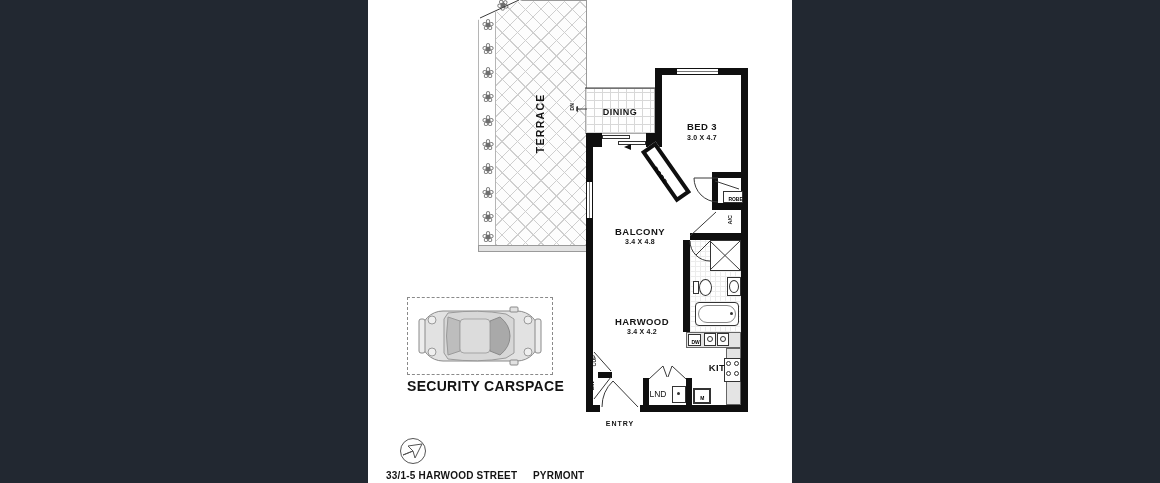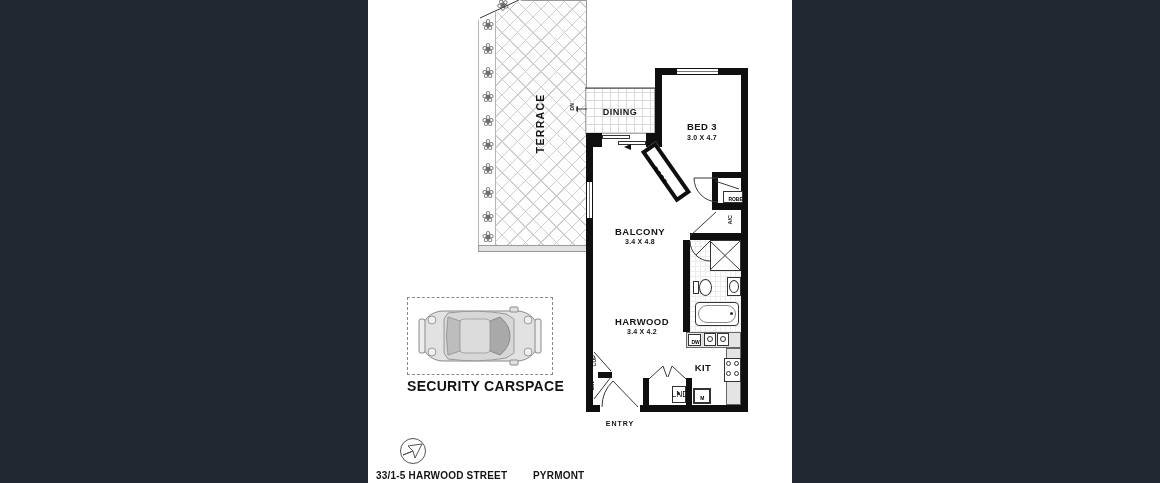--- a/index.html
+++ b/index.html
@@ -30,21 +30,21 @@
   .counter { background:#e4e4e4; border:1px solid #666; z-index:2; }
   .fixture { position:absolute; background:#fff; border:1px solid #333; z-index:4; }
   .window-h { position:absolute; z-index:4;
     background:linear-gradient(to bottom,#111 0,#111 1px,#fff 1px,#fff 3px,#777 3px,#777 4px,#fff 4px,#fff 6px,#111 6px,#111 7px); }
   .window-v { position:absolute; z-index:4;
     background:linear-gradient(to right,#111 0,#111 1px,#fff 1px,#fff 3px,#777 3px,#777 4px,#fff 4px,#fff 6px,#111 6px,#111 7px); }
 
   .lbl { position:absolute; font-weight:700; color:#141414; text-align:center; line-height:1.2; z-index:6; white-space:nowrap; }
   .room { font-size:9.5px; letter-spacing:0.4px; }
   .dims { font-size:7px; font-weight:600; letter-spacing:0.2px; }
-  .tiny { font-size:8px; font-weight:400;margin-left:22px; }
+  .tiny { font-size:8px; font-weight:400; }
   .micro { display:inline-block; font-size:8px; font-weight:700; transform:scale(0.62); transform-origin:center; }
   .vrot { transform:rotate(-90deg); transform-origin:center; }
 
   .plant { position:absolute; width:18px; height:18px; font-size:15px; line-height:18px; text-align:center;
            color:#6f6f6f; z-index:2; font-family:"DejaVu Sans",sans-serif; }
   svg.overlay { position:absolute; left:0; top:0; z-index:5; pointer-events:none; }
   .slide { position:absolute; background:#fff; border:1px solid #333; height:4px; z-index:4; }
   .dashedbox { position:absolute; border:1px dashed #8a8a8a; z-index:2; }
 </style>
 </head>
@@ -133,21 +133,21 @@
     <div class="fixture" style="left:336px;top:333px;width:12px;height:13px;"></div>
     <div class="abs" style="left:339px;top:336px;width:6px;height:6px;border:1px solid #333;border-radius:50%;z-index:5;"></div>
     <div class="fixture" style="left:349px;top:333px;width:12px;height:13px;"></div>
     <div class="abs" style="left:352px;top:336px;width:6px;height:6px;border:1px solid #333;border-radius:50%;z-index:5;"></div>
     <div class="abs counter" style="left:358px;top:348px;width:15px;height:57px;"></div>
     <div class="fixture" style="left:356px;top:358px;width:17px;height:24px;"></div>
     <div class="abs" style="left:358px;top:361px;width:5px;height:5px;border:1px solid #333;border-radius:50%;z-index:5;"></div>
     <div class="abs" style="left:366px;top:361px;width:5px;height:5px;border:1px solid #333;border-radius:50%;z-index:5;"></div>
     <div class="abs" style="left:358px;top:371px;width:5px;height:5px;border:1px solid #333;border-radius:50%;z-index:5;"></div>
     <div class="abs" style="left:366px;top:371px;width:5px;height:5px;border:1px solid #333;border-radius:50%;z-index:5;"></div>
-    <div class="lbl room" style="left:315px;top:362px;width:40px;">KIT</div>
+    <div class="lbl room" style="left:329px;top:362px;width:40px;">KIT</div>
     <div class="fixture" style="left:325px;top:388px;width:18px;height:16px;border-width:2px;text-align:center;line-height:12px;">
       <span class="micro">M</span>
     </div>
 
     <div class="lbl tiny" style="left:278px;top:389px;width:24px;font-size:8.5px;">LND</div>
     <div class="fixture" style="left:304px;top:386px;width:14px;height:17px;"></div>
     <div class="abs" style="left:309px;top:392px;width:3px;height:3px;background:#333;border-radius:50%;z-index:5;"></div>
 
     <div class="lbl vrot" style="left:218px;top:356px;width:18px;font-size:8px;transform:rotate(-90deg) scale(0.66);">CUP</div>
     <div class="lbl vrot" style="left:216px;top:381px;width:18px;font-size:8px;transform:rotate(-90deg) scale(0.66);">LIN</div>
@@ -168,21 +168,21 @@
       <circle cx="14" cy="47" r="4" fill="#efefef" stroke="#9a9a9a"></circle>
       <circle cx="110" cy="15" r="4" fill="#efefef" stroke="#9a9a9a"></circle>
       <circle cx="110" cy="47" r="4" fill="#efefef" stroke="#9a9a9a"></circle>
     </svg>
     <div class="lbl" style="left:39px;top:378px;width:146px;font-size:14px;font-weight:600;letter-spacing:0.3px;">SECURITY CARSPACE</div>
 
     <svg class="overlay" style="left:31px;top:437px;" width="28" height="28" viewBox="0 0 28 28">
       <circle cx="14" cy="14" r="12.5" fill="none" stroke="#555" stroke-width="1"></circle>
       <path d="M4 18 L14 14 L9 9 L23 7 L16 21 L14 14 Z" fill="none" stroke="#555" stroke-width="1"></path>
     </svg>
-    <div class="lbl" style="left:8px;top:470px;width:130px;font-size:10px;text-align:center;letter-spacing:0.2px;">33/1-5 HARWOOD STREET</div>
+    <div class="lbl" style="left:18px;top:470px;width:130px;font-size:10px;text-align:center;letter-spacing:0.2px;">33/1-5 HARWOOD STREET</div>
     <div class="lbl" style="left:165px;top:470px;width:60px;font-size:10px;text-align:left;letter-spacing:0.2px;">PYRMONT</div>
 
     <svg class="overlay" width="424" height="483" viewBox="0 0 424 483">
       <g stroke="#3a3a3a" stroke-width="1" fill="none">
         <path d="M112 18 L151 0"></path>
         <path d="M217 88 L287 88"></path>
 
         <path d="M326 178 A24 24 0 0 0 350 202"></path>
         <path d="M326 178 L350 178"></path>
 

